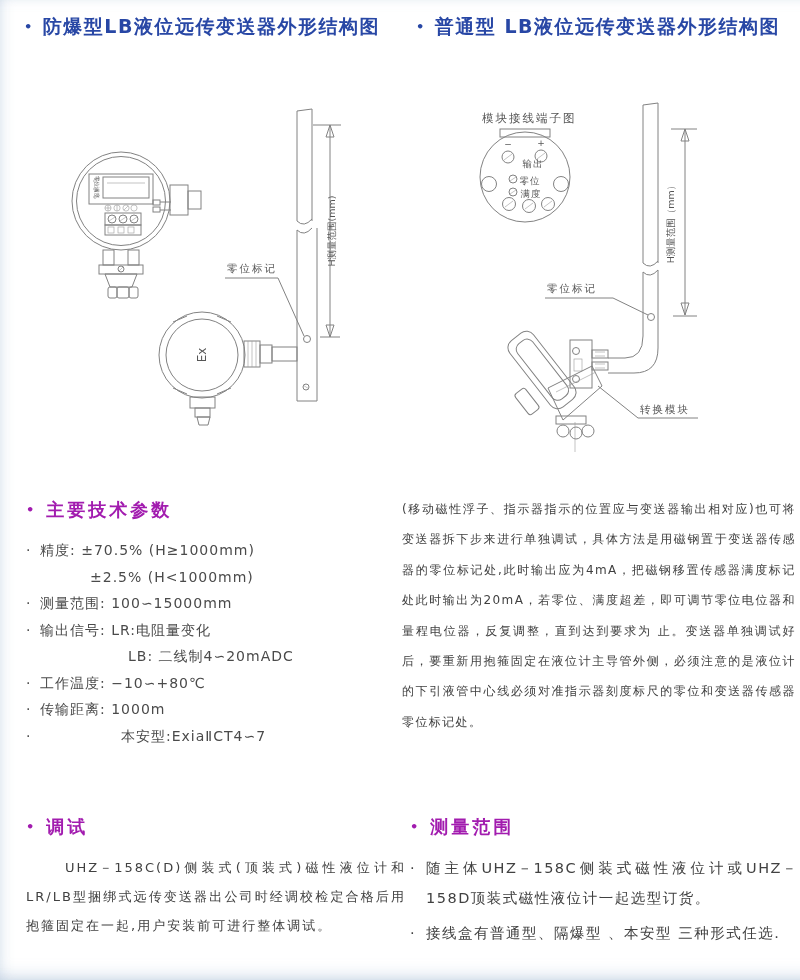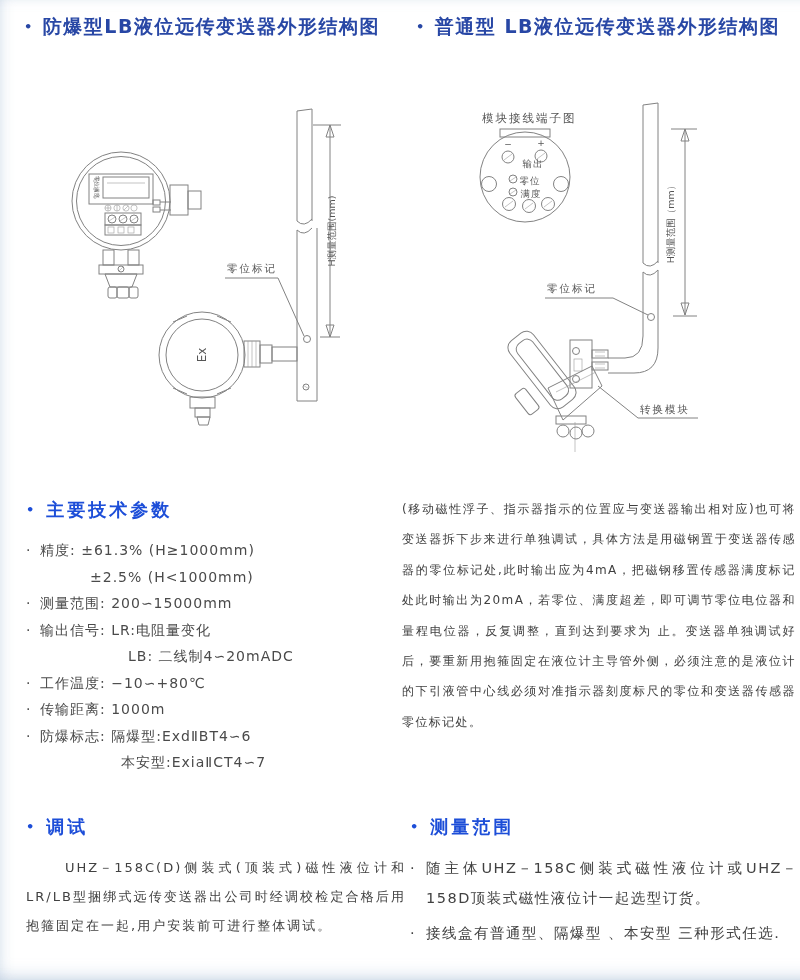--- a/index.html
+++ b/index.html
@@ -6,21 +6,21 @@
   body{font-family:"DejaVu Sans","Liberation Sans",sans-serif;}
   #page{
     position:relative;width:800px;height:980px;background:#ffffff;overflow:hidden;
     box-shadow:inset -12px 0 16px -7px rgba(150,175,205,.55),
                inset 0 -12px 16px -8px rgba(150,175,205,.35),
                inset 10px 0 14px -9px rgba(150,175,205,.30);
     padding-left:25px;
   }
   .title{position:absolute;top:14px;color:#2847a5;font-weight:bold;font-size:19px;letter-spacing:1.5px;white-space:nowrap;}
   .title .b, .sec-head .b{font-size:13px;margin-right:9px;vertical-align:2px;}
-  .sec-head{color:#1d4ed8;font-weight:bold;font-size:18px;letter-spacing:3px;white-space:nowrap;}
+  .sec-head{color:#a21caf;font-weight:bold;font-size:18px;letter-spacing:3px;white-space:nowrap;}
   .srow{position:relative;padding-left:14px;color:#4a4a4a;font-size:14px;line-height:26.5px;letter-spacing:1px;white-space:nowrap;}
   .srow .dot{position:absolute;left:0;}
   .ind-a{padding-left:64px;}
   .ind-b{padding-left:102px;}
   .ind-c{padding-left:95px;}
   #specs{position:absolute;left:26px;top:498px;width:375px;}
   #specs .list{margin-top:15px;}
   #note{position:absolute;left:402px;top:494px;width:394px;color:#3f3f3f;font-size:12px;line-height:30.4px;letter-spacing:1.4px;text-align:justify;}
   #debug-sec{position:absolute;left:26px;top:815px;width:380px;}
   #debug-sec p{margin:15px 0 0 0;text-indent:3em;color:#414141;font-size:13px;line-height:28.8px;letter-spacing:2px;text-align:justify;}
@@ -224,28 +224,28 @@
     <g>
       <text x="220" y="343" font-size="10.5" letter-spacing="2">转换模块</text>
       <line class="ln" x1="218" y1="348" x2="278" y2="348"></line>
       <line class="ln" x1="218" y1="348" x2="178" y2="316"></line>
     </g>
   </svg>
 
   <div id="specs">
     <div class="sec-head"><span class="b">•</span><span>主要技术参数</span></div>
     <div class="list">
-      <div class="srow"><span class="dot">·</span><span>精度: ±61.3% (H≥1000mm)</span></div>
+      <div class="srow"><span class="dot">·</span><span>精度: ±70.5% (H≥1000mm)</span></div>
       <div class="srow ind-a"><span>±2.5% (H&lt;1000mm)</span></div>
-      <div class="srow"><span class="dot">·</span><span>测量范围: 200∽15000mm</span></div>
+      <div class="srow"><span class="dot">·</span><span>测量范围: 100∽15000mm</span></div>
       <div class="srow"><span class="dot">·</span><span>输出信号: LR:电阻量变化</span></div>
       <div class="srow ind-b"><span>LB: 二线制4∽20mADC</span></div>
       <div class="srow"><span class="dot">·</span><span>工作温度: −10∽+80℃</span></div>
       <div class="srow"><span class="dot">·</span><span>传输距离: 1000m</span></div>
-      <div class="srow"><span class="dot">·</span><span>防爆标志: 隔爆型:ExdⅡBT4∽6</span></div>
+      <div class="srow"><span class="dot">·</span></div>
       <div class="srow ind-c"><span>本安型:ExiaⅡCT4∽7</span></div>
     </div>
   </div>
 
   <div id="note">(移动磁性浮子、指示器指示的位置应与变送器输出相对应)也可将变送器拆下步来进行单独调试，具体方法是用磁钢置于变送器传感器的零位标记处,此时输出应为4mA，把磁钢移置传感器满度标记处此时输出为20mA，若零位、满度超差，即可调节零位电位器和量程电位器，反复调整，直到达到要求为 止。变送器单独调试好后，要重新用抱箍固定在液位计主导管外侧，必须注意的是液位计的下引液管中心线必须对准指示器刻度标尺的零位和变送器传感器零位标记处。</div>
 
   <div id="debug-sec">
     <div class="sec-head"><span class="b">•</span><span>调试</span></div>
     <p>UHZ－158C(D)侧装式(顶装式)磁性液位计和LR/LB型捆绑式远传变送器出公司时经调校检定合格后用抱箍固定在一起,用户安装前可进行整体调试。</p>
   </div>

